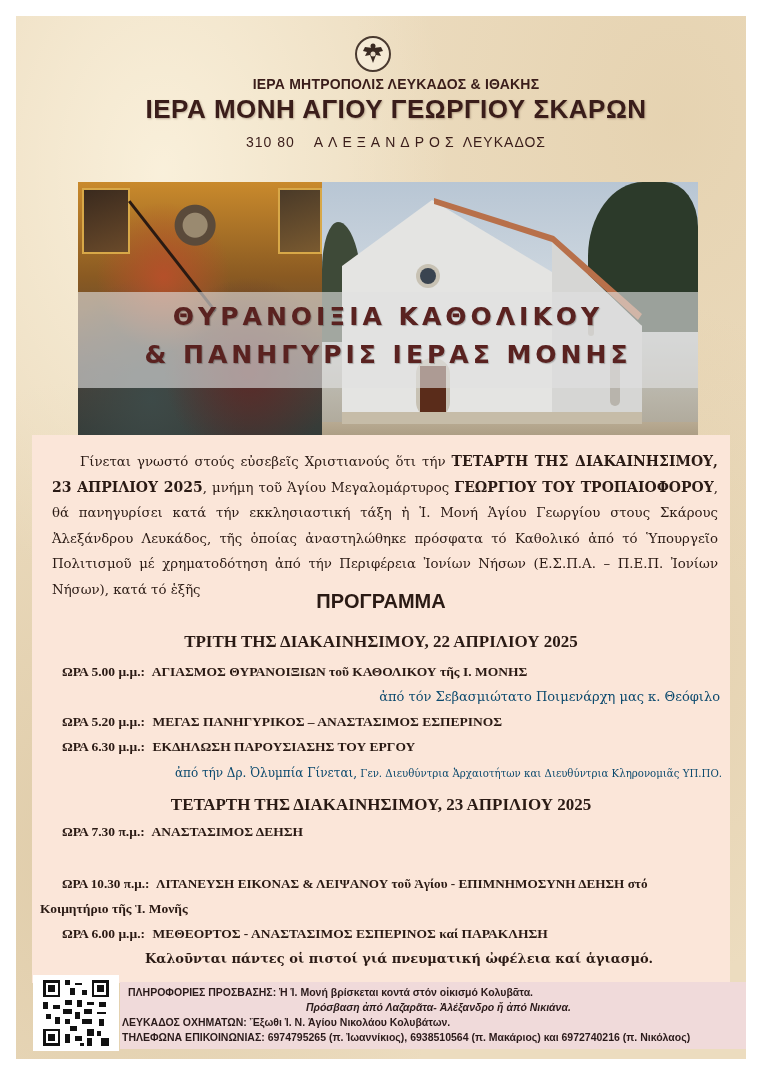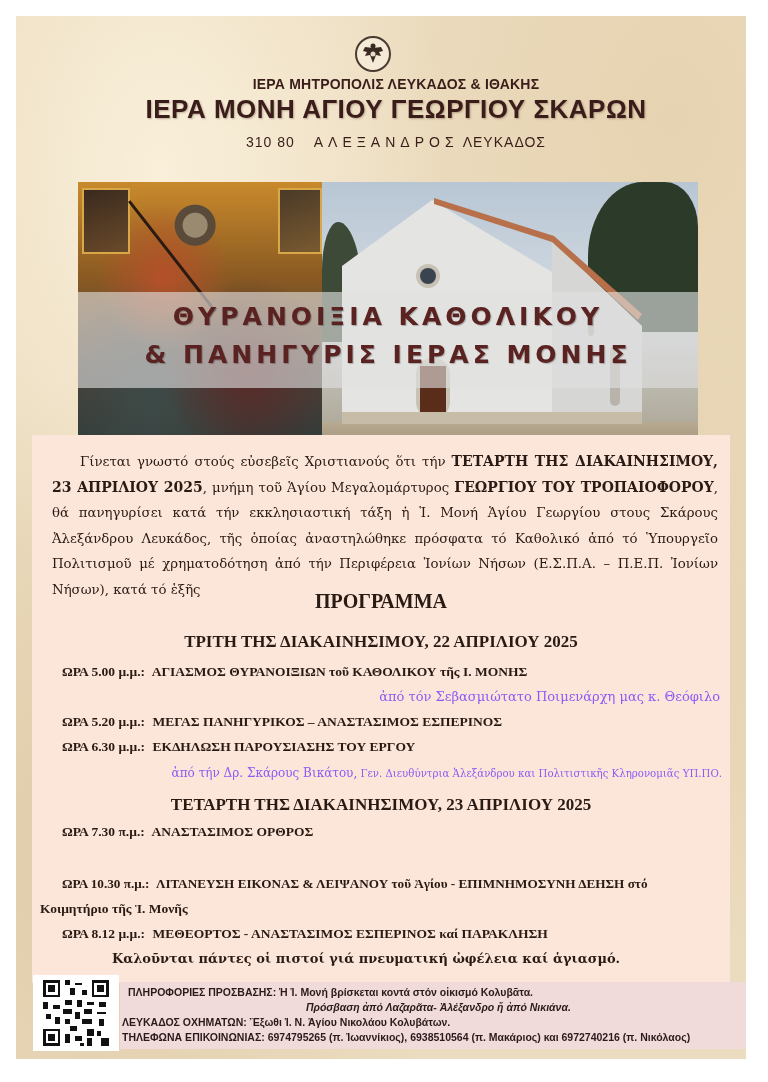--- a/index.html
+++ b/index.html
@@ -69,29 +69,29 @@
     position: absolute; left: 32px; top: 435px; width: 698px; height: 548px;
     background: #fbe6d9;
   }
   .para {
     position: absolute; left: 20px; top: 14px; width: 666px;
     font-family: "DejaVu Serif", serif; font-size: 13.3px; line-height: 25.5px; color: #2a1a14;
     text-align: justify; text-indent: 28px;
   }
   .para b { font-weight: bold; font-size: 14px; }
 
-  .prog-title { position: absolute; left: 0; top: 155px; width: 698px; text-align: center; font-family: Liberation Serif, serif; font-weight: bold; font-size: 20px; color: #2a1a14; }
+  .prog-title { position: absolute; left: 0; top: 155px; width: 698px; text-align: center; font-family: Liberation Sans, sans-serif; font-weight: bold; font-size: 20px; color: #2a1a14; }
   .day-title { position: absolute; left: 0; width: 698px; text-align: center; font-family: "Liberation Serif", serif; font-weight: bold; font-size: 17px; color: #2a1a14; }
   .day1 { top: 197px; }
   .day2 { top: 360px; }
 
   .row { position: absolute; left: 30px; font-family: "Liberation Serif", serif; font-size: 13.5px; color: #2a1a14; font-weight: bold; white-space: nowrap; }
   .row .t { margin-right: 4px; }
-  .sub { position: absolute; font-family: "DejaVu Serif", serif; font-size: 13px; color: #8b5cf6; white-space: nowrap; }
-  .closing { position: absolute; left: 0; width: 668px; text-align: center; font-family: "DejaVu Serif", serif; font-size: 13px; font-weight: bold; color: #2a1a14; }
+  .sub { position: absolute; font-family: "DejaVu Serif", serif; font-size: 13px; color: #0c4a6e; white-space: nowrap; }
+  .closing { position: absolute; left: 0; width: 668px; text-align: center; font-family: "DejaVu Serif", serif; font-size: 13px; font-weight: bold; color: #2a1a14; padding-left: 33px; }
 
   .infobox {
     position: absolute; left: 120px; top: 982px; width: 626px; height: 67px;
     background: #f0dada;
   }
   .info-line { position: absolute; font-family: "Liberation Sans", sans-serif; font-size: 10.5px; font-weight: bold; color: #2a1a1a; white-space: nowrap; }
   .info-line.it { font-style: italic; }
 
   .qr {
     position: absolute; left: 33px; top: 975px; width: 86px; height: 76px; background: #ffffff;
@@ -168,39 +168,39 @@
   <div class="row" style="top:279px;">
     <span class="t">ΩΡΑ 5.20 μ.μ.:</span>
     <span>ΜΕΓΑΣ ΠΑΝΗΓΥΡΙΚΟΣ – ΑΝΑΣΤΑΣΙΜΟΣ ΕΣΠΕΡΙΝΟΣ</span>
   </div>
 
   <div class="row" style="top:304px;text-align:center;">
     <span class="t">ΩΡΑ 6.30 μ.μ.:</span>
     <span>ΕΚΔΗΛΩΣΗ ΠΑΡΟΥΣΙΑΣΗΣ ΤΟΥ ΕΡΓΟΥ</span>
   </div>
   <div class="sub" style="top:330px; right:8px;">
-    <span style="font-size:12px;">ἀπό τήν Δρ. Σκάρους Βικάτου,</span><span class="small" style="font-size:10.2px;"> Γεν. Διευθύντρια Ἀλεξάνδρου και Πολιτιστικῆς Κληρονομιᾶς ΥΠ.ΠΟ.</span>
+    <span style="font-size:12px;">ἀπό τήν Δρ. Ὀλυμπία Γίνεται,</span><span class="small" style="font-size:10.2px;"> Γεν. Διευθύντρια Ἀρχαιοτήτων και Διευθύντρια Κληρονομιᾶς ΥΠ.ΠΟ.</span>
   </div>
 
   <div class="day-title day2">ΤΕΤΑΡΤΗ ΤΗΣ ΔΙΑΚΑΙΝΗΣΙΜΟΥ, 23 ΑΠΡΙΛΙΟΥ 2025</div>
 
   <div class="row" style="top:389px;">
     <span class="t">ΩΡΑ 7.30 π.μ.:</span>
-    <span>ΑΝΑΣΤΑΣΙΜΟΣ ΟΡΘΡΟΣ</span>
+    <span>ΑΝΑΣΤΑΣΙΜΟΣ ΔΕΗΣΗ</span>
   </div>
 
 
   <div class="row" style="top:441px; font-size:13.2px;">
     <span class="t">ΩΡΑ 10.30 π.μ.:</span>
     <span>ΛΙΤΑΝΕΥΣΗ ΕΙΚΟΝΑΣ &amp; ΛΕΙΨΑΝΟΥ τοῦ Ἁγίου - ΕΠΙΜΝΗΜΟΣΥΝΗ  ΔΕΗΣΗ στό</span>
   </div>
   <div class="row" style="top:466px; left:8px;">Κοιμητήριο τῆς Ἱ. Μονῆς</div>
 
   <div class="row" style="top:491px;">
-    <span class="t">ΩΡΑ 8.12 μ.μ.:</span>
+    <span class="t">ΩΡΑ 6.00 μ.μ.:</span>
     <span>ΜΕΘΕΟΡΤΟΣ - ΑΝΑΣΤΑΣΙΜΟΣ ΕΣΠΕΡΙΝΟΣ καί  ΠΑΡΑΚΛΗΣΗ</span>
   </div>
 
   <div class="closing" style="top:516px;">Καλοῦνται πάντες οἱ πιστοί γιά πνευματική ὠφέλεια καί ἁγιασμό.</div>
 </div>
 
 <div class="qr">
   <svg viewBox="0 0 29 29" shape-rendering="crispEdges">
     <rect width="29" height="29" fill="#fff"></rect>
     <g fill="#111">

